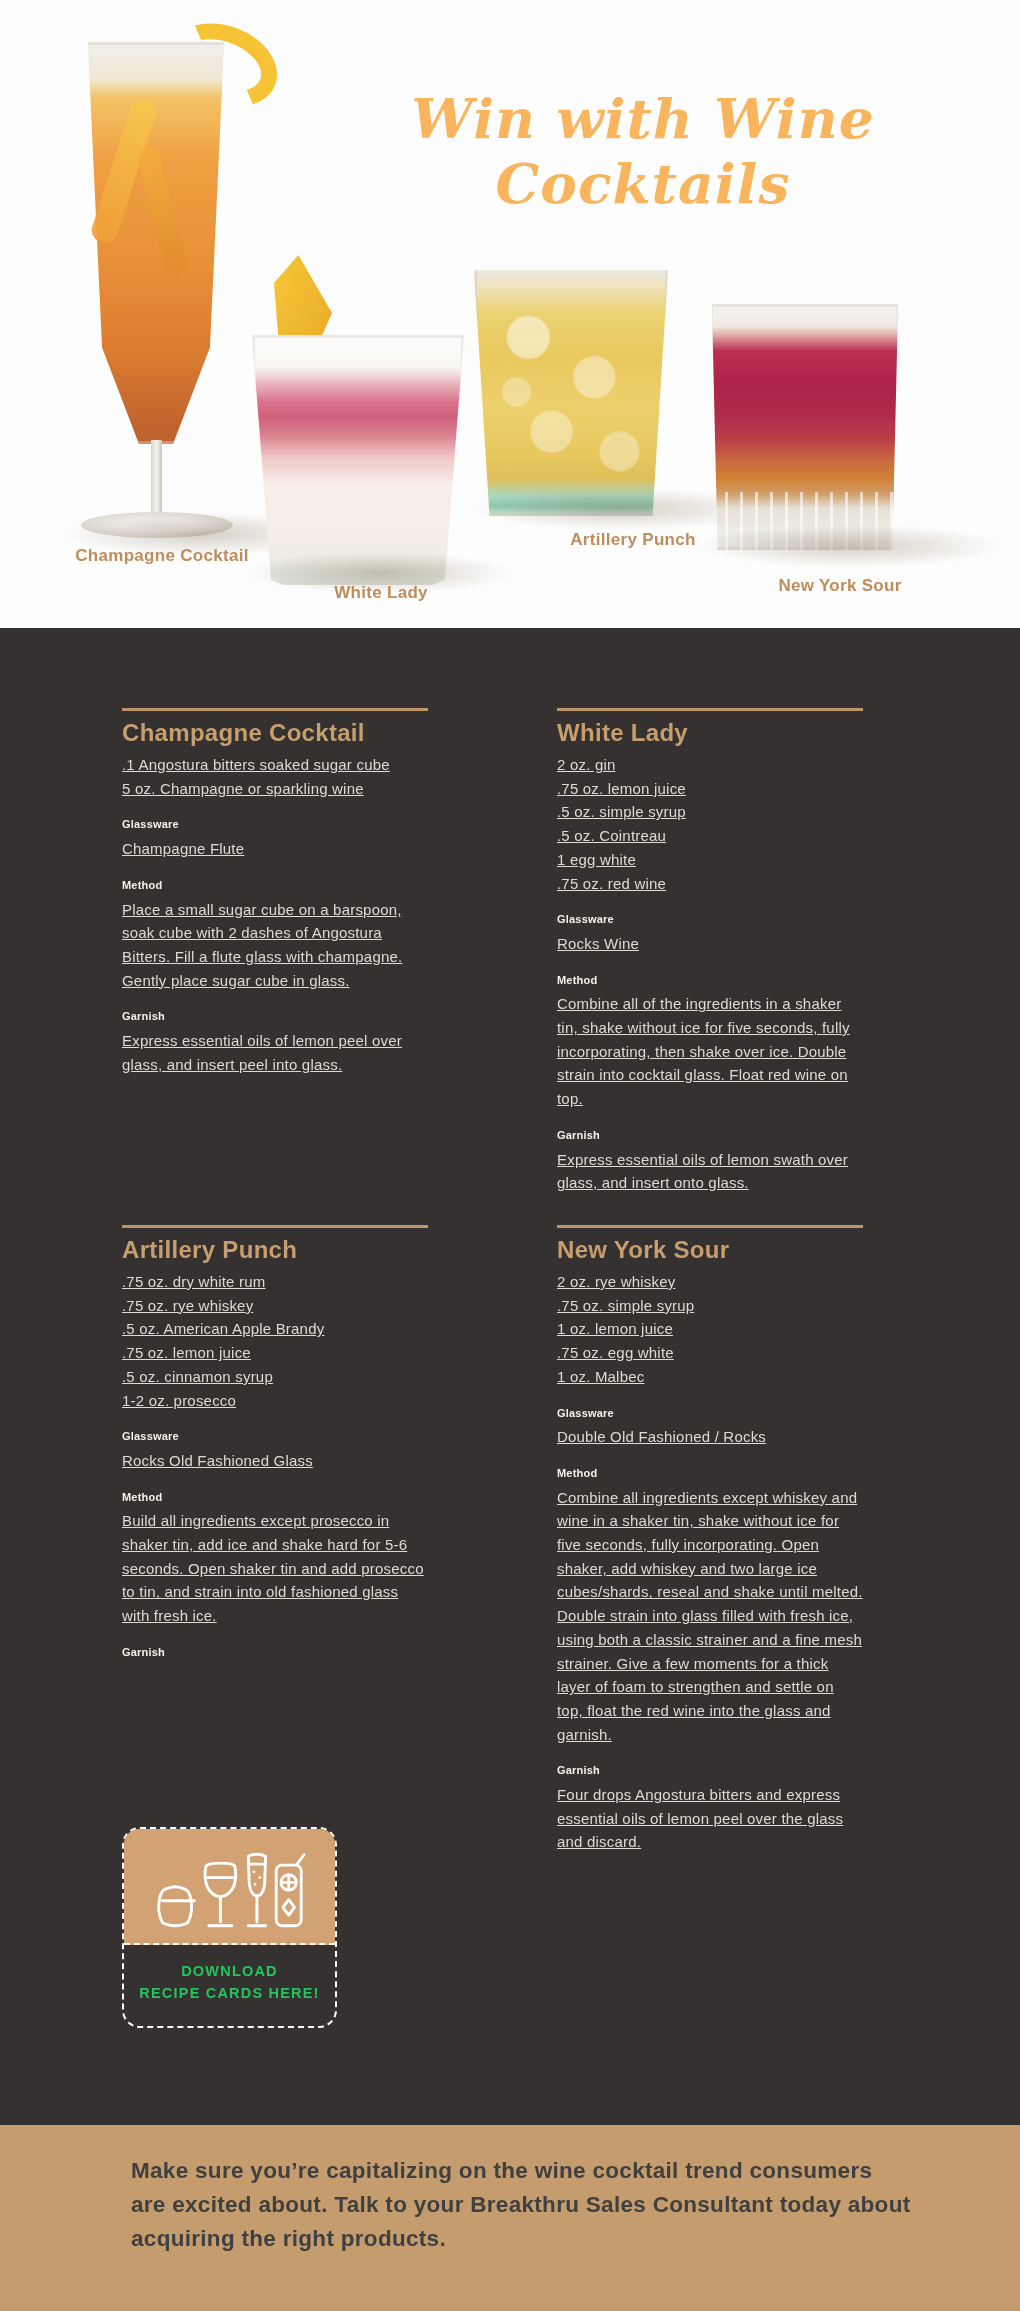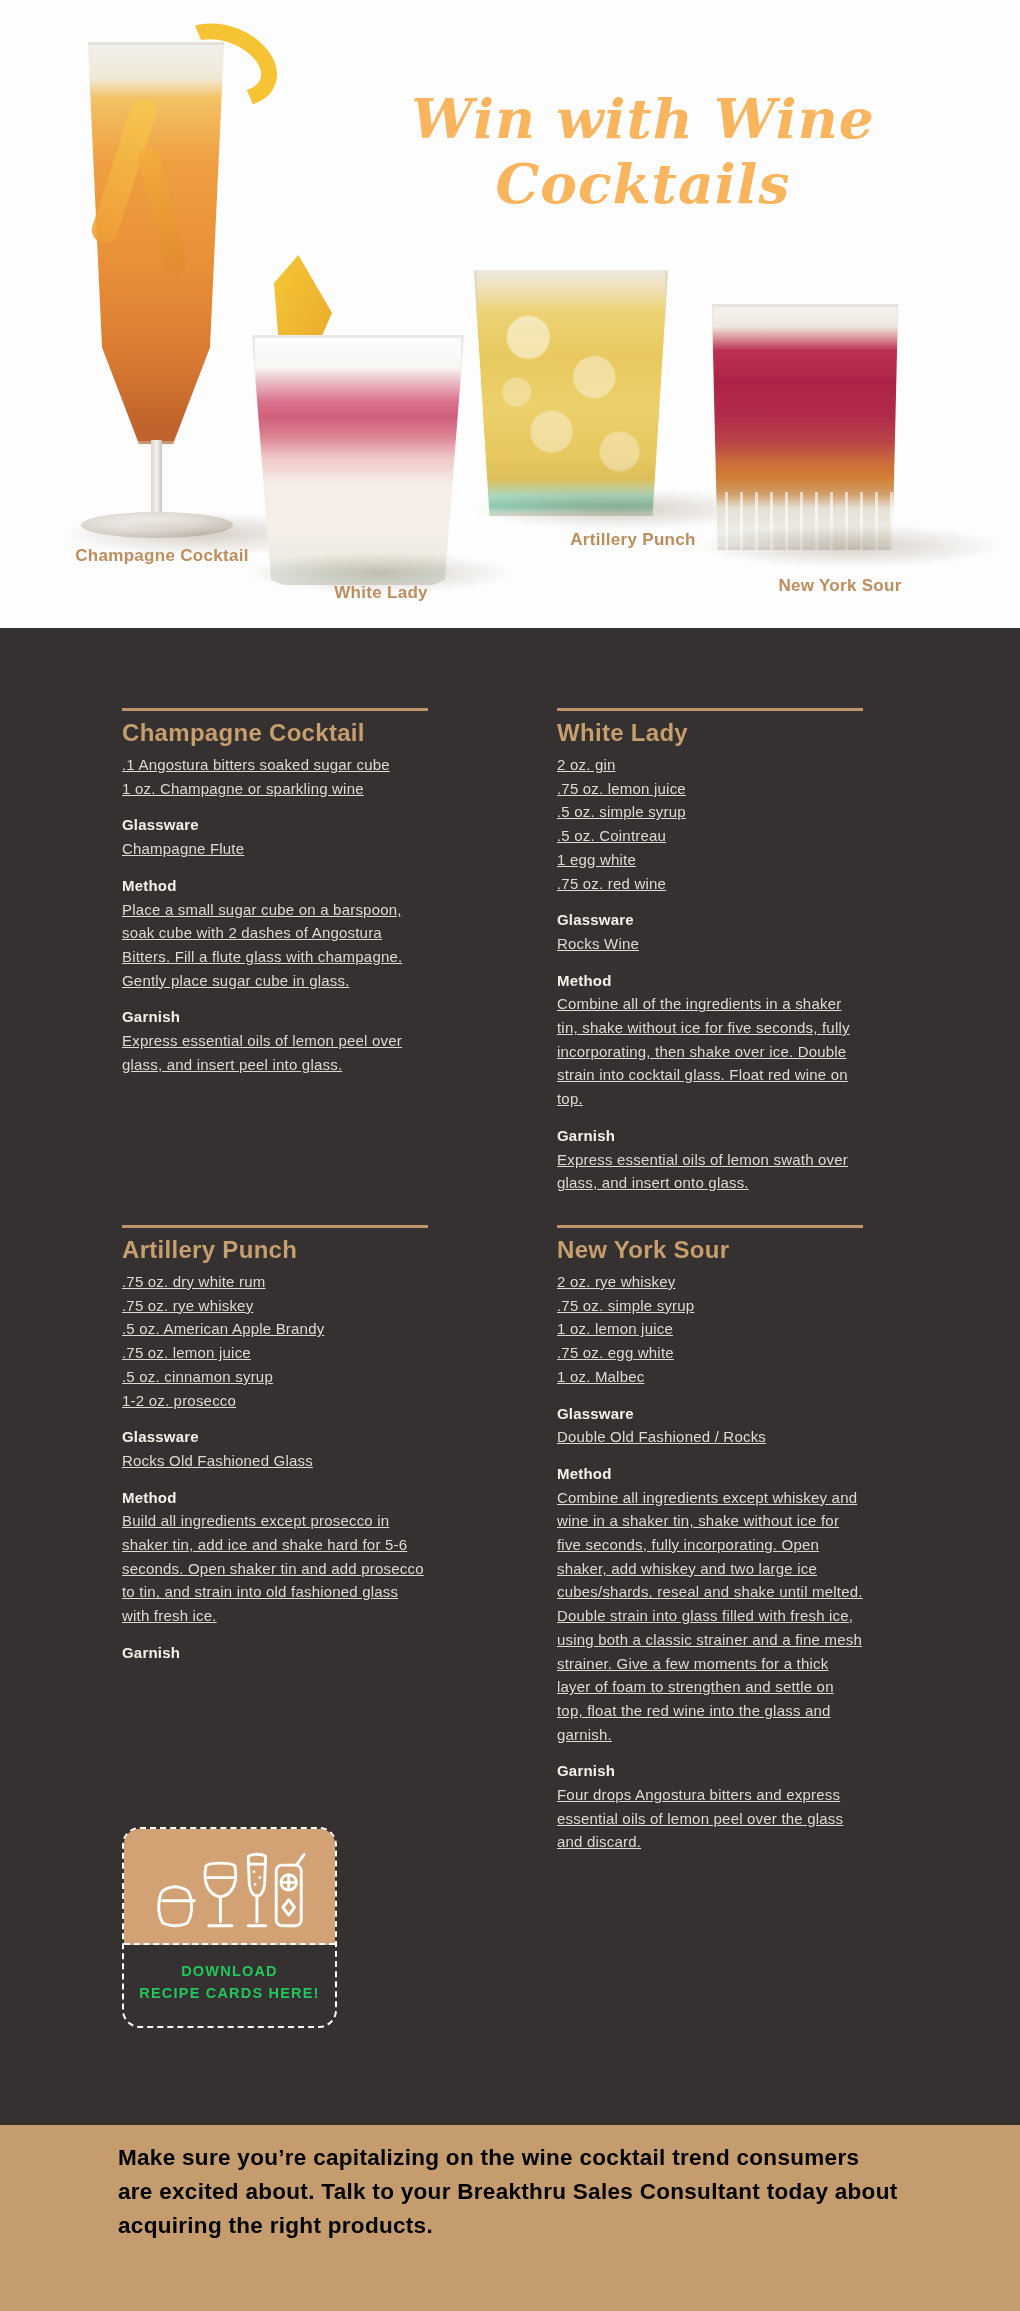--- a/index.html
+++ b/index.html
@@ -84,34 +84,34 @@
   
   .dark{position:absolute;left:0;top:628px;width:1020px;height:1497px;background:#343130;}
 
   .recipe{position:absolute;width:306px;border-top:3px solid #bd9569;padding-top:8px;box-sizing:content-box;}
   .pos-cc{left:122px;top:708px;}
   .pos-wl{left:557px;top:708px;}
   .pos-ap{left:122px;top:1225px;}
   .pos-ny{left:557px;top:1225px;}
   .r-title{margin:0 0 6px 0;font-size:24px;font-weight:bold;color:#c79e6d;letter-spacing:.3px;}
   .ing,.txt{font-size:15px;line-height:23.7px;color:#dfdbd4;letter-spacing:.2px;text-decoration:underline;}
-  .sub{margin-top:13px;font-size:15px;line-height:23.7px;font-weight:bold;color:#f6f2ea;letter-spacing:.2px;}
+  .sub{margin-top:13px;font-size:11px;line-height:23.7px;font-weight:bold;color:#f6f2ea;letter-spacing:.2px;}
 
   
   .download{position:absolute;left:122px;top:1827px;width:215px;height:201px;box-sizing:border-box;
     border:2px dashed #ffffff;border-radius:18px;cursor:pointer;background:#343130;}
   .dl-top{position:absolute;left:0;right:0;top:0;height:116px;box-sizing:border-box;
     background:#d2a274;border-radius:15px 15px 0 0;border-bottom:2px dashed #ffffff;
     display:flex;align-items:flex-end;justify-content:center;padding-bottom:9px;}
   .dl-label{position:absolute;left:0;right:0;top:131px;margin:0;text-align:center;color:#22c55e;
     font-size:14.5px;font-weight:bold;line-height:22px;letter-spacing:1.2px;}
 
   
   .footer{position:absolute;left:0;top:2125px;width:1020px;height:186px;background:#c59c6e;}
-  .footer p{position:absolute;left:118px;top:16px;width:782px;margin:0;color:#000000;
+  .footer p{position:absolute;left:118px;top:16px;width:782px;margin:13px;color:#404040;
     font-size:22.5px;font-weight:bold;line-height:34px;letter-spacing:.3px;}
 </style>
 </head>
 <body>
 
 <div id="poster">
 
   <div class="hero">
     <h1 class="hero-title">Win with Wine Cocktails</h1>
 
@@ -146,21 +146,21 @@
     <p class="caption cap-ap">Artillery Punch</p>
     <p class="caption cap-ny">New York Sour</p>
   </div>
 
   <div class="dark"></div>
 
   <section class="recipe pos-cc">
     <h2 class="r-title">Champagne Cocktail</h2>
     <div>
         <div class="ing">.1 Angostura bitters soaked sugar cube</div>
-        <div class="ing">1 oz. Champagne or sparkling wine</div>
+        <div class="ing">5 oz. Champagne or sparkling wine</div>
       </div>
     <div class="sub">Glassware</div>
     <div class="txt">Champagne Flute</div>
     <div class="sub">Method</div>
     <div class="txt">Place a small sugar cube on a barspoon, soak cube with 2 dashes of Angostura Bitters. Fill a flute glass with champagne. Gently place sugar cube in glass.</div>
     <div class="sub">Garnish</div>
     <div class="txt">Express essential oils of lemon peel over glass, and insert peel into glass.</div>
   </section>
 
   <section class="recipe pos-wl">

